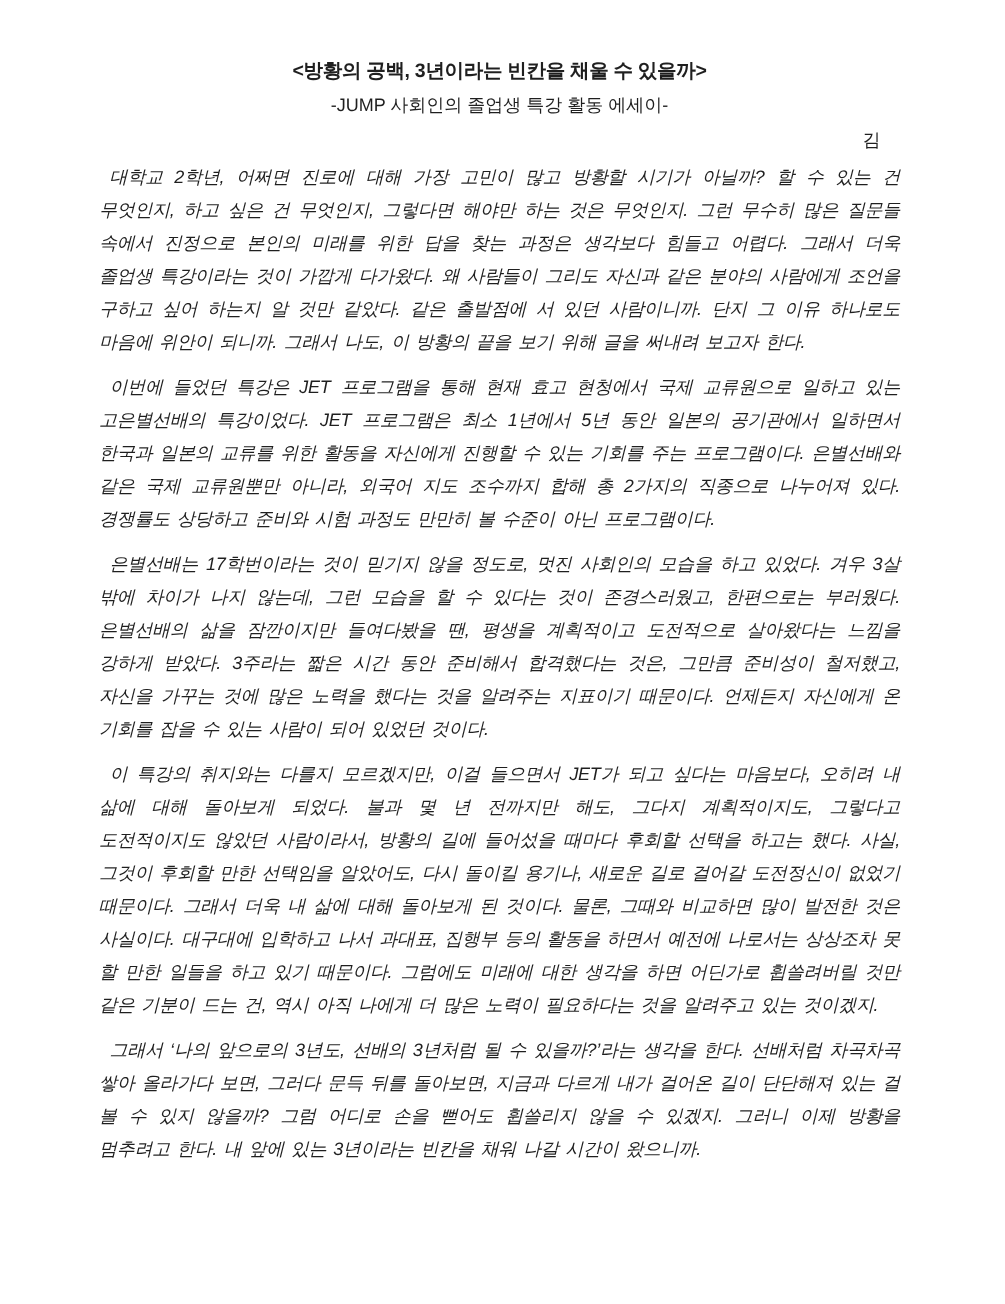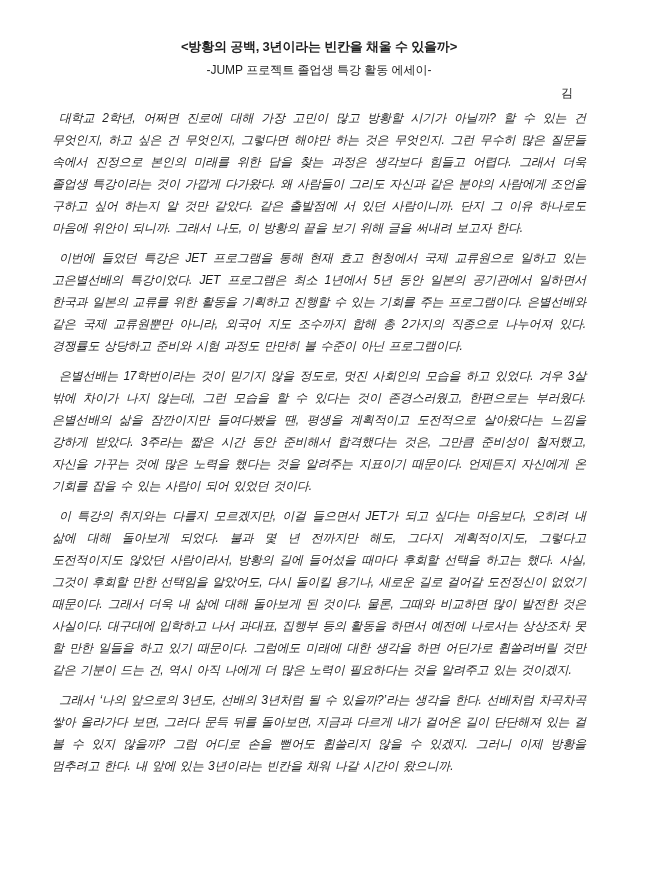--- a/index.html
+++ b/index.html
@@ -10,21 +10,21 @@
   body {
     width: 670px;
     height: 869px;
     overflow: hidden;
     position: relative;
     font-family: "Liberation Sans", "DejaVu Sans", sans-serif;
     color: #1f1f1f;
   }
   .doc {
     position: absolute;
-    left: 52px;
+    left: 66px;
     top: 36px;
     width: 534px;
     font-size: 12px;
     line-height: 22px;
   }
   .doc-title {
     text-align: center;
     font-weight: bold;
     font-size: 13px;
     letter-spacing: -0.2px;
@@ -55,21 +55,21 @@
   }
   .para:last-child {
     margin-bottom: 8px;
   }
 </style>
 </head>
 <body>
 
 <div class="doc">
   <div class="doc-title">&lt;방황의 공백, 3년이라는 빈칸을 채울 수 있을까&gt;</div>
-  <div class="doc-subtitle">-JUMP 프로젝트 졸업생 특강 활동 에세이-</div>
+  <div class="doc-subtitle">-JUMP 사회인의 졸업생 특강 활동 에세이-</div>
   <div class="doc-author">김</div>
 
   <p class="para">대학교 2학년, 어쩌면 진로에 대해 가장 고민이 많고 방황할 시기가 아닐까? 할 수 있는 건 무엇인지, 하고 싶은 건 무엇인지, 그렇다면 해야만 하는 것은 무엇인지. 그런 무수히 많은 질문들 속에서 진정으로 본인의 미래를 위한 답을 찾는 과정은 생각보다 힘들고 어렵다. 그래서 더욱 졸업생 특강이라는 것이 가깝게 다가왔다. 왜 사람들이 그리도 자신과 같은 분야의 사람에게 조언을 구하고 싶어 하는지 알 것만 같았다. 같은 출발점에 서 있던 사람이니까. 단지 그 이유 하나로도 마음에 위안이 되니까. 그래서 나도, 이 방황의 끝을 보기 위해 글을 써내려 보고자 한다.</p>
-  <p class="para">이번에 들었던 특강은 JET 프로그램을 통해 현재 효고 현청에서 국제 교류원으로 일하고 있는 고은별선배의 특강이었다. JET 프로그램은 최소 1년에서 5년 동안 일본의 공기관에서 일하면서 한국과 일본의 교류를 위한 활동을 기획하고 진행할 수 있는 기회를 주는 프로그램이다. 은별선배와 같은 국제 교류원뿐만 아니라, 외국어 지도 조수까지 합해 총 2가지의 직종으로 나누어져 있다. 경쟁률도 상당하고 준비와 시험 과정도 만만히 볼 수준이 아닌 프로그램이다.</p>
+  <p class="para">이번에 들었던 특강은 JET 프로그램을 통해 현재 효고 현청에서 국제 교류원으로 일하고 있는 고은별선배의 특강이었다. JET 프로그램은 최소 1년에서 5년 동안 일본의 공기관에서 일하면서 한국과 일본의 교류를 위한 활동을 자신에게 진행할 수 있는 기회를 주는 프로그램이다. 은별선배와 같은 국제 교류원뿐만 아니라, 외국어 지도 조수까지 합해 총 2가지의 직종으로 나누어져 있다. 경쟁률도 상당하고 준비와 시험 과정도 만만히 볼 수준이 아닌 프로그램이다.</p>
   <p class="para">은별선배는 17학번이라는 것이 믿기지 않을 정도로, 멋진 사회인의 모습을 하고 있었다. 겨우 3살 밖에 차이가 나지 않는데, 그런 모습을 할 수 있다는 것이 존경스러웠고, 한편으로는 부러웠다. 은별선배의 삶을 잠깐이지만 들여다봤을 땐, 평생을 계획적이고 도전적으로 살아왔다는 느낌을 강하게 받았다. 3주라는 짧은 시간 동안 준비해서 합격했다는 것은, 그만큼 준비성이 철저했고, 자신을 가꾸는 것에 많은 노력을 했다는 것을 알려주는 지표이기 때문이다. 언제든지 자신에게 온 기회를 잡을 수 있는 사람이 되어 있었던 것이다.</p>
   <p class="para">이 특강의 취지와는 다를지 모르겠지만, 이걸 들으면서 JET가 되고 싶다는 마음보다, 오히려 내 삶에 대해 돌아보게 되었다. 불과 몇 년 전까지만 해도, 그다지 계획적이지도, 그렇다고 도전적이지도 않았던 사람이라서, 방황의 길에 들어섰을 때마다 후회할 선택을 하고는 했다. 사실, 그것이 후회할 만한 선택임을 알았어도, 다시 돌이킬 용기나, 새로운 길로 걸어갈 도전정신이 없었기 때문이다. 그래서 더욱 내 삶에 대해 돌아보게 된 것이다. 물론, 그때와 비교하면 많이 발전한 것은 사실이다. 대구대에 입학하고 나서 과대표, 집행부 등의 활동을 하면서 예전에 나로서는 상상조차 못 할 만한 일들을 하고 있기 때문이다. 그럼에도 미래에 대한 생각을 하면 어딘가로 휩쓸려버릴 것만 같은 기분이 드는 건, 역시 아직 나에게 더 많은 노력이 필요하다는 것을 알려주고 있는 것이겠지.</p>
   <p class="para">그래서 ‘나의 앞으로의 3년도, 선배의 3년처럼 될 수 있을까?’라는 생각을 한다. 선배처럼 차곡차곡 쌓아 올라가다 보면, 그러다 문득 뒤를 돌아보면, 지금과 다르게 내가 걸어온 길이 단단해져 있는 걸 볼 수 있지 않을까? 그럼 어디로 손을 뻗어도 휩쓸리지 않을 수 있겠지. 그러니 이제 방황을 멈추려고 한다. 내 앞에 있는 3년이라는 빈칸을 채워 나갈 시간이 왔으니까.</p>
 </div>
 
 </body></html>

